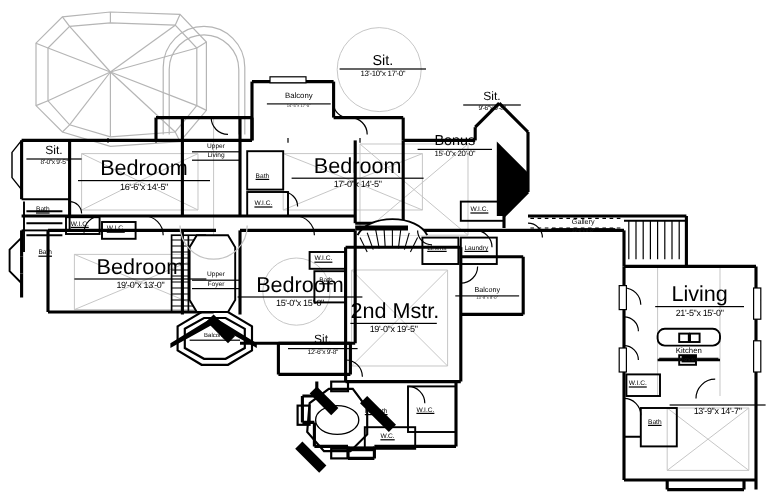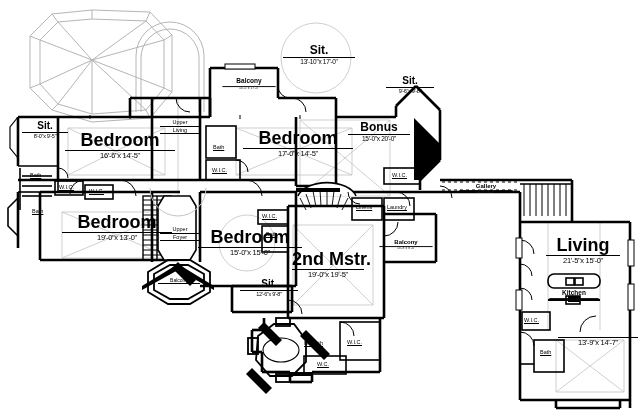--- a/index.html
+++ b/index.html
@@ -6,21 +6,21 @@
   body{
     font-family:"Liberation Sans", sans-serif;
     width:640px;height:414px;overflow:hidden;
   }
   #plan{
     position:relative;width:640px;height:414px;background:#fff;
   }
   svg{position:absolute;left:0;top:0;}
   
   .lbl{position:absolute;text-align:center;color:#000;line-height:1;white-space:nowrap;}
-  .lbl .nm{display:block;font-weight:700;}
+  .lbl .nm{display:block;font-weight:400;}
   .lbl .dim{display:block;font-weight:400;letter-spacing:-.3px;}
   
   .big .nm{font-size:18px;}
   .big .dim{font-size:7.5px;border-top:1px solid #000;padding-top:1px;margin-top:1px;}
   .mid .nm{font-size:12px;}
   .mid .dim{font-size:6.5px;border-top:1px solid #000;padding-top:1px;margin-top:1px;}
   .sm .nm{font-size:10px;}
   .sm .dim{font-size:5.5px;border-top:1px solid #000;padding-top:1px;margin-top:.5px;}
   
   .tiny{position:absolute;font-size:5.5px;color:#000;white-space:nowrap;
@@ -370,21 +370,21 @@
   <div class="lbl mid" style="left:283px;top:44px;width:72px;">
     <span class="nm">Sit.</span>
     <span class="dim">13'-10"x 17'-0"</span>
   </div>
 
   <div class="lbl big" style="left:243px;top:129px;width:110px;">
     <span class="nm">Bedroom</span>
     <span class="dim">17'-0"x 14'-5"</span>
   </div>
 
-  <div class="lbl mid" style="left:348px;top:121px;width:62px;">
+  <div class="lbl mid" style="left:348px;top:111px;width:62px;">
     <span class="nm">Bonus</span>
     <span class="dim">15'-0"x 20'-0"</span>
   </div>
 
   <div class="lbl sm" style="left:386px;top:76px;width:48px;">
     <span class="nm">Sit.</span>
     <span class="dim">9'-6"x 9'-8"</span>
   </div>
 
   <div class="lbl" style="left:458px;top:183px;width:56px;font-size:6px;">

